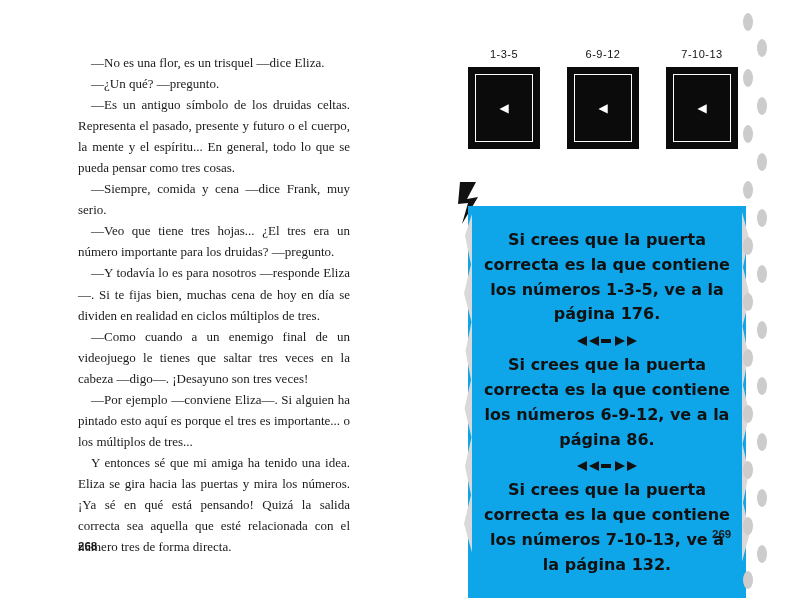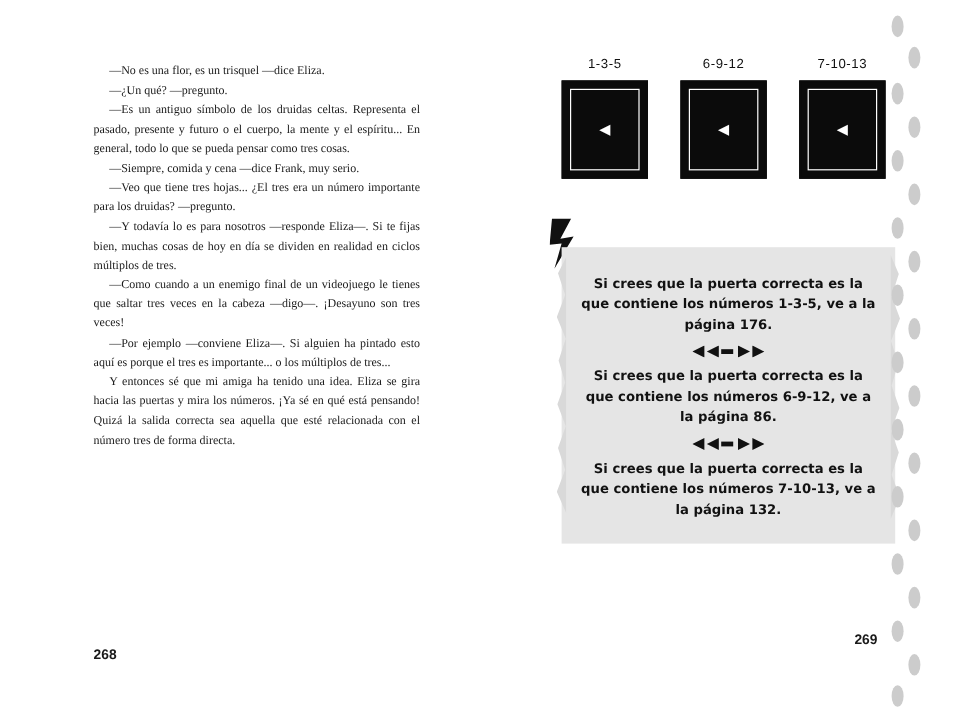--- a/index.html
+++ b/index.html
@@ -23,21 +23,21 @@
   .left-page {
     position: absolute;
     left: 0; top: 0;
     width: 380px; height: 600px;
   }
   .body-text {
     position: absolute;
     left: 78px;
     top: 52px;
     width: 272px;
-    font-size: 10px;
+    font-size: 13px;
     line-height: 1.62;
     color: #1a1a1a;
     text-align: justify;
   }
   .body-text p {
     margin: 0 0 0.0em 0;
     text-indent: 13px;
     hyphens: auto;
   }
   .folio {
@@ -106,25 +106,25 @@
     height: 42px;
   }
 
   
   .note {
     position: absolute;
     left: 68px;
     top: 206px;
     width: 278px;
     padding: 22px 16px 20px 16px;
-    background: #e5e5e5;
+    background: #0ea5e9;
     color: #111;
     text-align: center;
     font-family: "DejaVu Sans", sans-serif;
-    font-size: 11px;
+    font-size: 16px;
     line-height: 1.55;
     font-weight: bold;
   }
   .note::before {
     
     content: "";
     position: absolute;
     left: -6px; top: 8px;
     width: 10px; height: 92%;
     background: #d9d9d9;
@@ -164,21 +164,21 @@
 
 <div id="page">
 
   <div class="left-page">
     <div class="body-text">
       <p>—No es una flor, es un trisquel —dice Eliza.</p>
       <p>—¿Un qué? —pregunto.</p>
       <p>—Es un antiguo símbolo de los druidas celtas. Representa el pasado, presente y futuro o el cuerpo, la mente y el espíritu... En general, todo lo que se pueda pensar como tres cosas.</p>
       <p>—Siempre, comida y cena —dice Frank, muy serio.</p>
       <p>—Veo que tiene tres hojas... ¿El tres era un número importante para los druidas? —pregunto.</p>
-      <p>—Y todavía lo es para nosotros —responde Eliza—. Si te fijas bien, muchas cosas de hoy en día se dividen en realidad en ciclos múltiplos de tres.</p>
+      <p>—Y todavía lo es para nosotros —responde Eliza—. Si te fijas bien, muchas cena de hoy en día se dividen en realidad en ciclos múltiplos de tres.</p>
       <p>—Como cuando a un enemigo final de un videojuego le tienes que saltar tres veces en la cabeza —digo—. ¡Desayuno son tres veces!</p>
       <p>—Por ejemplo —conviene Eliza—. Si alguien ha pintado esto aquí es porque el tres es importante... o los múltiplos de tres...</p>
       <p>Y entonces sé que mi amiga ha tenido una idea. Eliza se gira hacia las puertas y mira los números. ¡Ya sé en qué está pensando! Quizá la salida correcta sea aquella que esté relacionada con el número tres de forma directa.</p>
     </div>
     <div class="folio folio-left">268</div>
   </div>
 
   <div class="right-page">
 
     <div class="doors">

